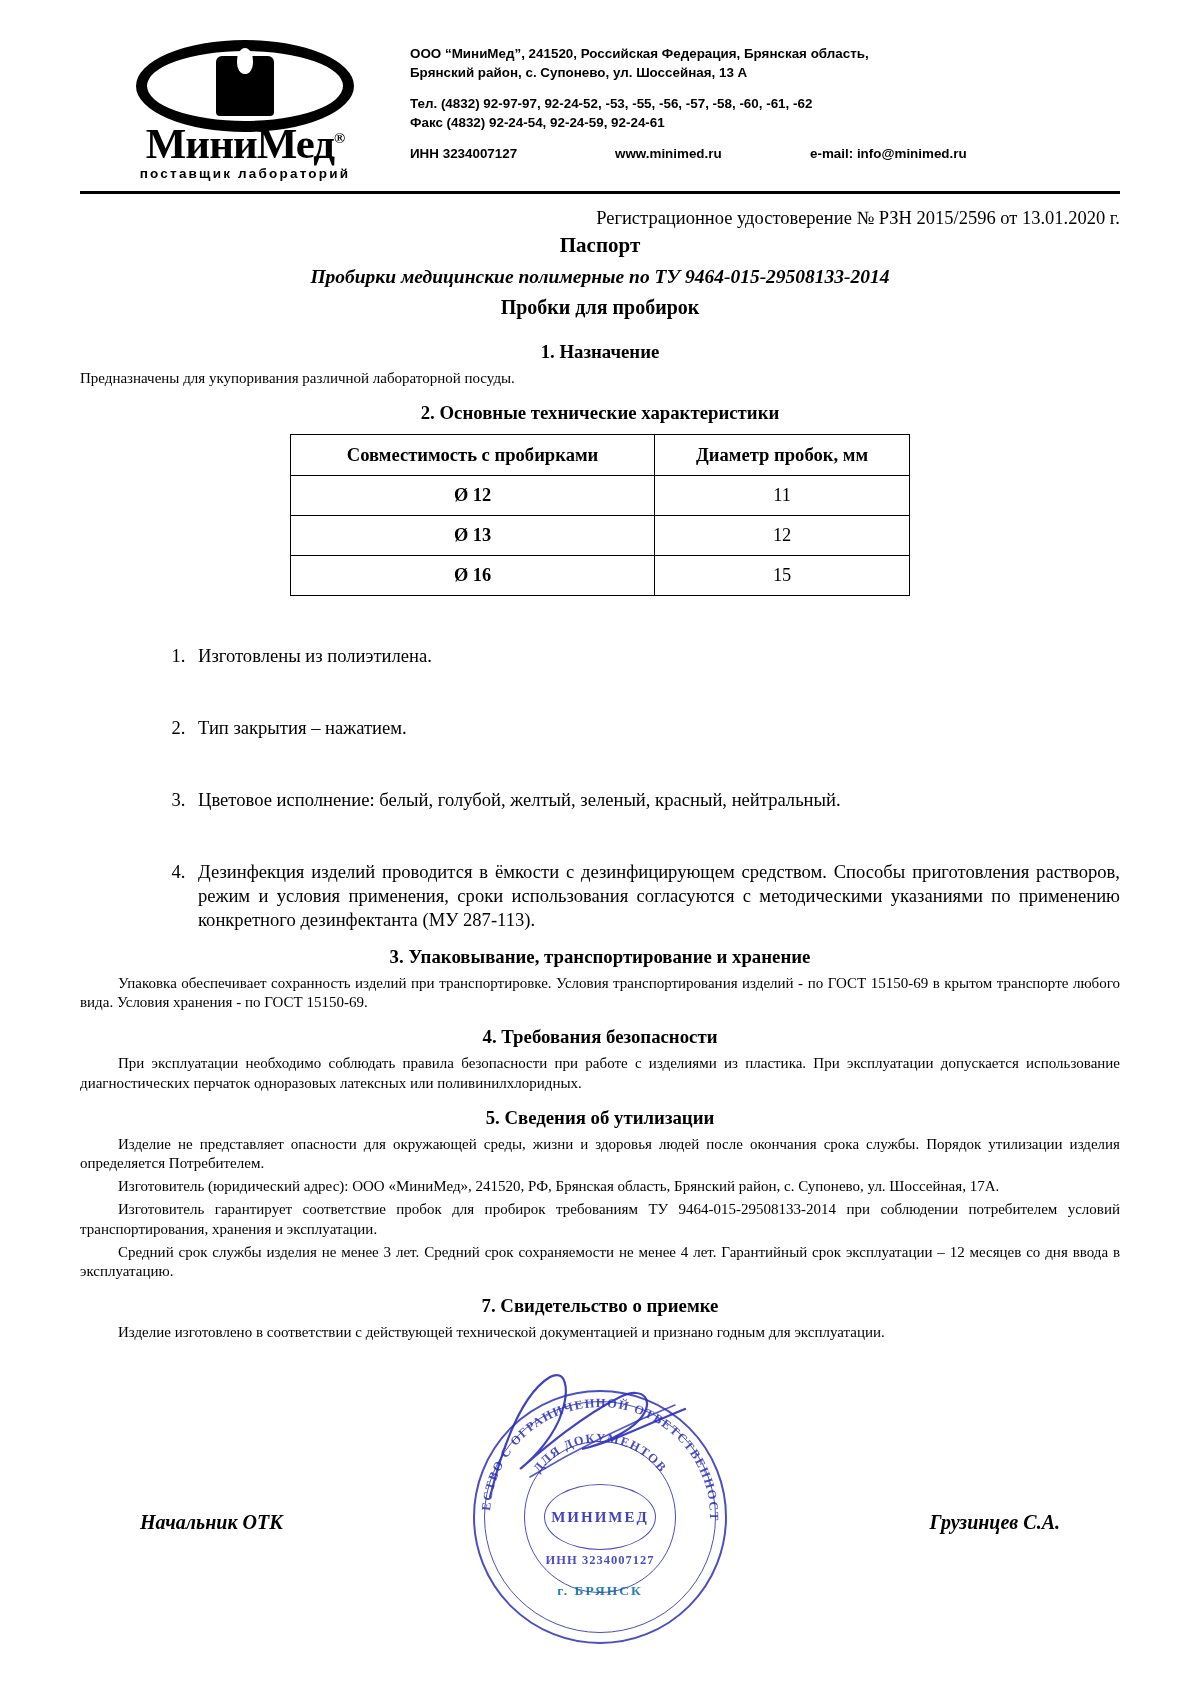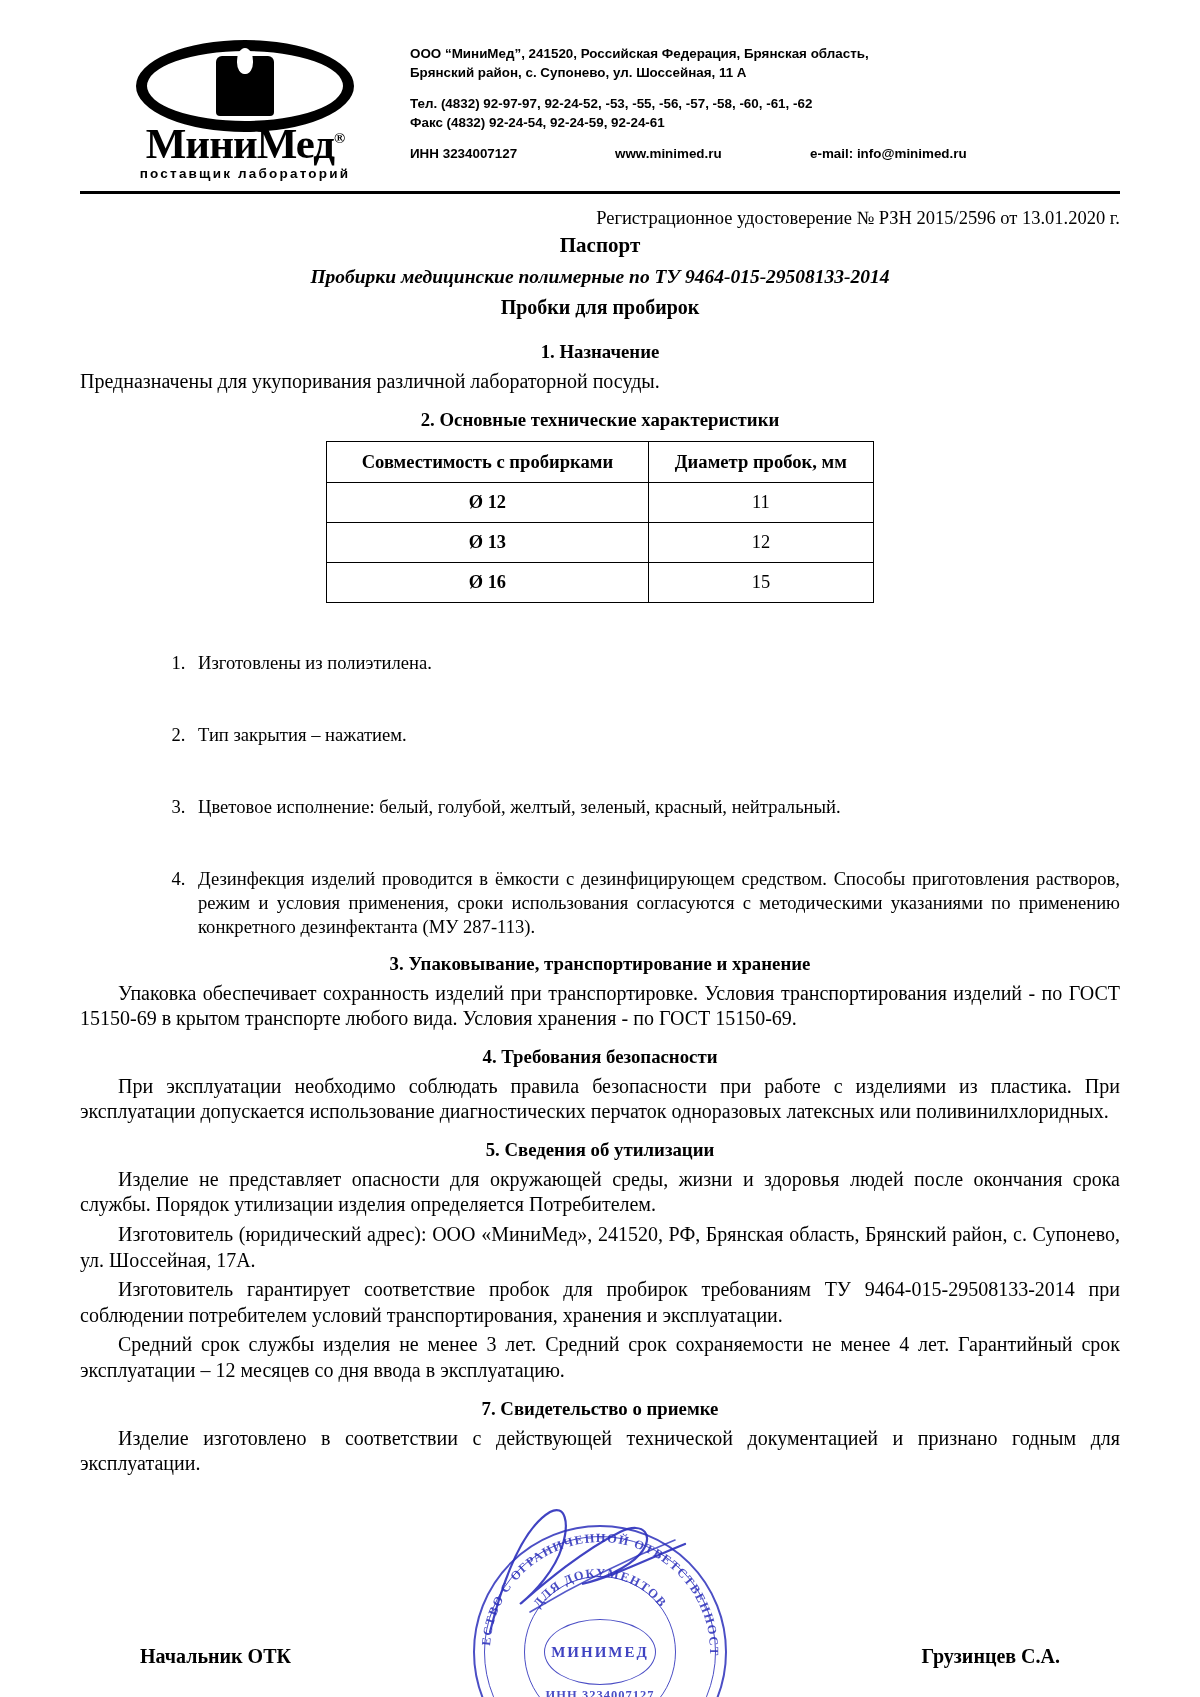--- a/index.html
+++ b/index.html
@@ -141,33 +141,33 @@
     font-size: 20px;
     margin-bottom: 22px;
   }
   .sect-head {
     text-align: center;
     font-weight: bold;
     font-size: 18.8px;
     margin: 14px 0 6px 0;
   }
   p.body-text {
-    font-size: 20px;
+    font-size: 15px;
     line-height: 1.28;
     margin: 0 0 4px 0;
     text-align: justify;
     text-indent: 38px;
   }
   p.body-text.no-indent { text-indent: 0; }
 
   
   table.spec {
     border-collapse: collapse;
     margin: 10px auto 22px auto;
-    width: 548px;
+    width: 620px;
   }
   table.spec th, table.spec td {
     border: 1.4px solid #000;
     font-size: 18.4px;
     padding: 9px 6px;
     text-align: center;
   }
   table.spec th {
     font-weight: bold;
     font-size: 18.6px;
@@ -193,21 +193,21 @@
     display: flex;
     align-items: center;
     justify-content: space-between;
     margin-top: 60px;
     padding: 0 60px;
     font-size: 20px;
     font-weight: bold;
     position: relative;
     min-height: 240px;
   }
-  .sign-name { white-space: nowrap; }
+  .sign-name { white-space: nowrap; font-style: italic; }
   .stamp-area {
     position: absolute;
     left: 50%;
     top: -35px;
     transform: translateX(-50%);
     width: 300px;
     height: 300px;
   }
   .stamp-outer, .stamp-mid, .stamp-inner {
     position: absolute;
@@ -303,21 +303,21 @@
         <div class="logo-inner-shape"></div>
         <div class="logo-flame"></div>
       </div>
       <div class="logo-word"><span>МиниМед</span><span class="logo-reg">®</span></div>
       <div class="logo-sub">поставщик лабораторий</div>
     </div>
 
     <div class="contact-block">
       <div class="contact-group">
         <div>ООО “МиниМед”, 241520, Российская Федерация, Брянская область,</div>
-        <div>Брянский район, с. Супонево, ул. Шоссейная, 11 А</div>
+        <div>Брянский район, с. Супонево, ул. Шоссейная, 13 А</div>
       </div>
       <div class="contact-group">
         <div>Тел. (4832) 92-97-97, 92-24-52, -53, -55, -56, -57, -58, -60, -61, -62</div>
         <div>Факс (4832) 92-24-54, 92-24-59, 92-24-61</div>
       </div>
       <div class="contact-row-bottom">
         <div class="c1">ИНН 3234007127</div>
         <div class="c2">www.minimed.ru</div>
         <div class="c3">e-mail: info@minimed.ru</div>
       </div>

